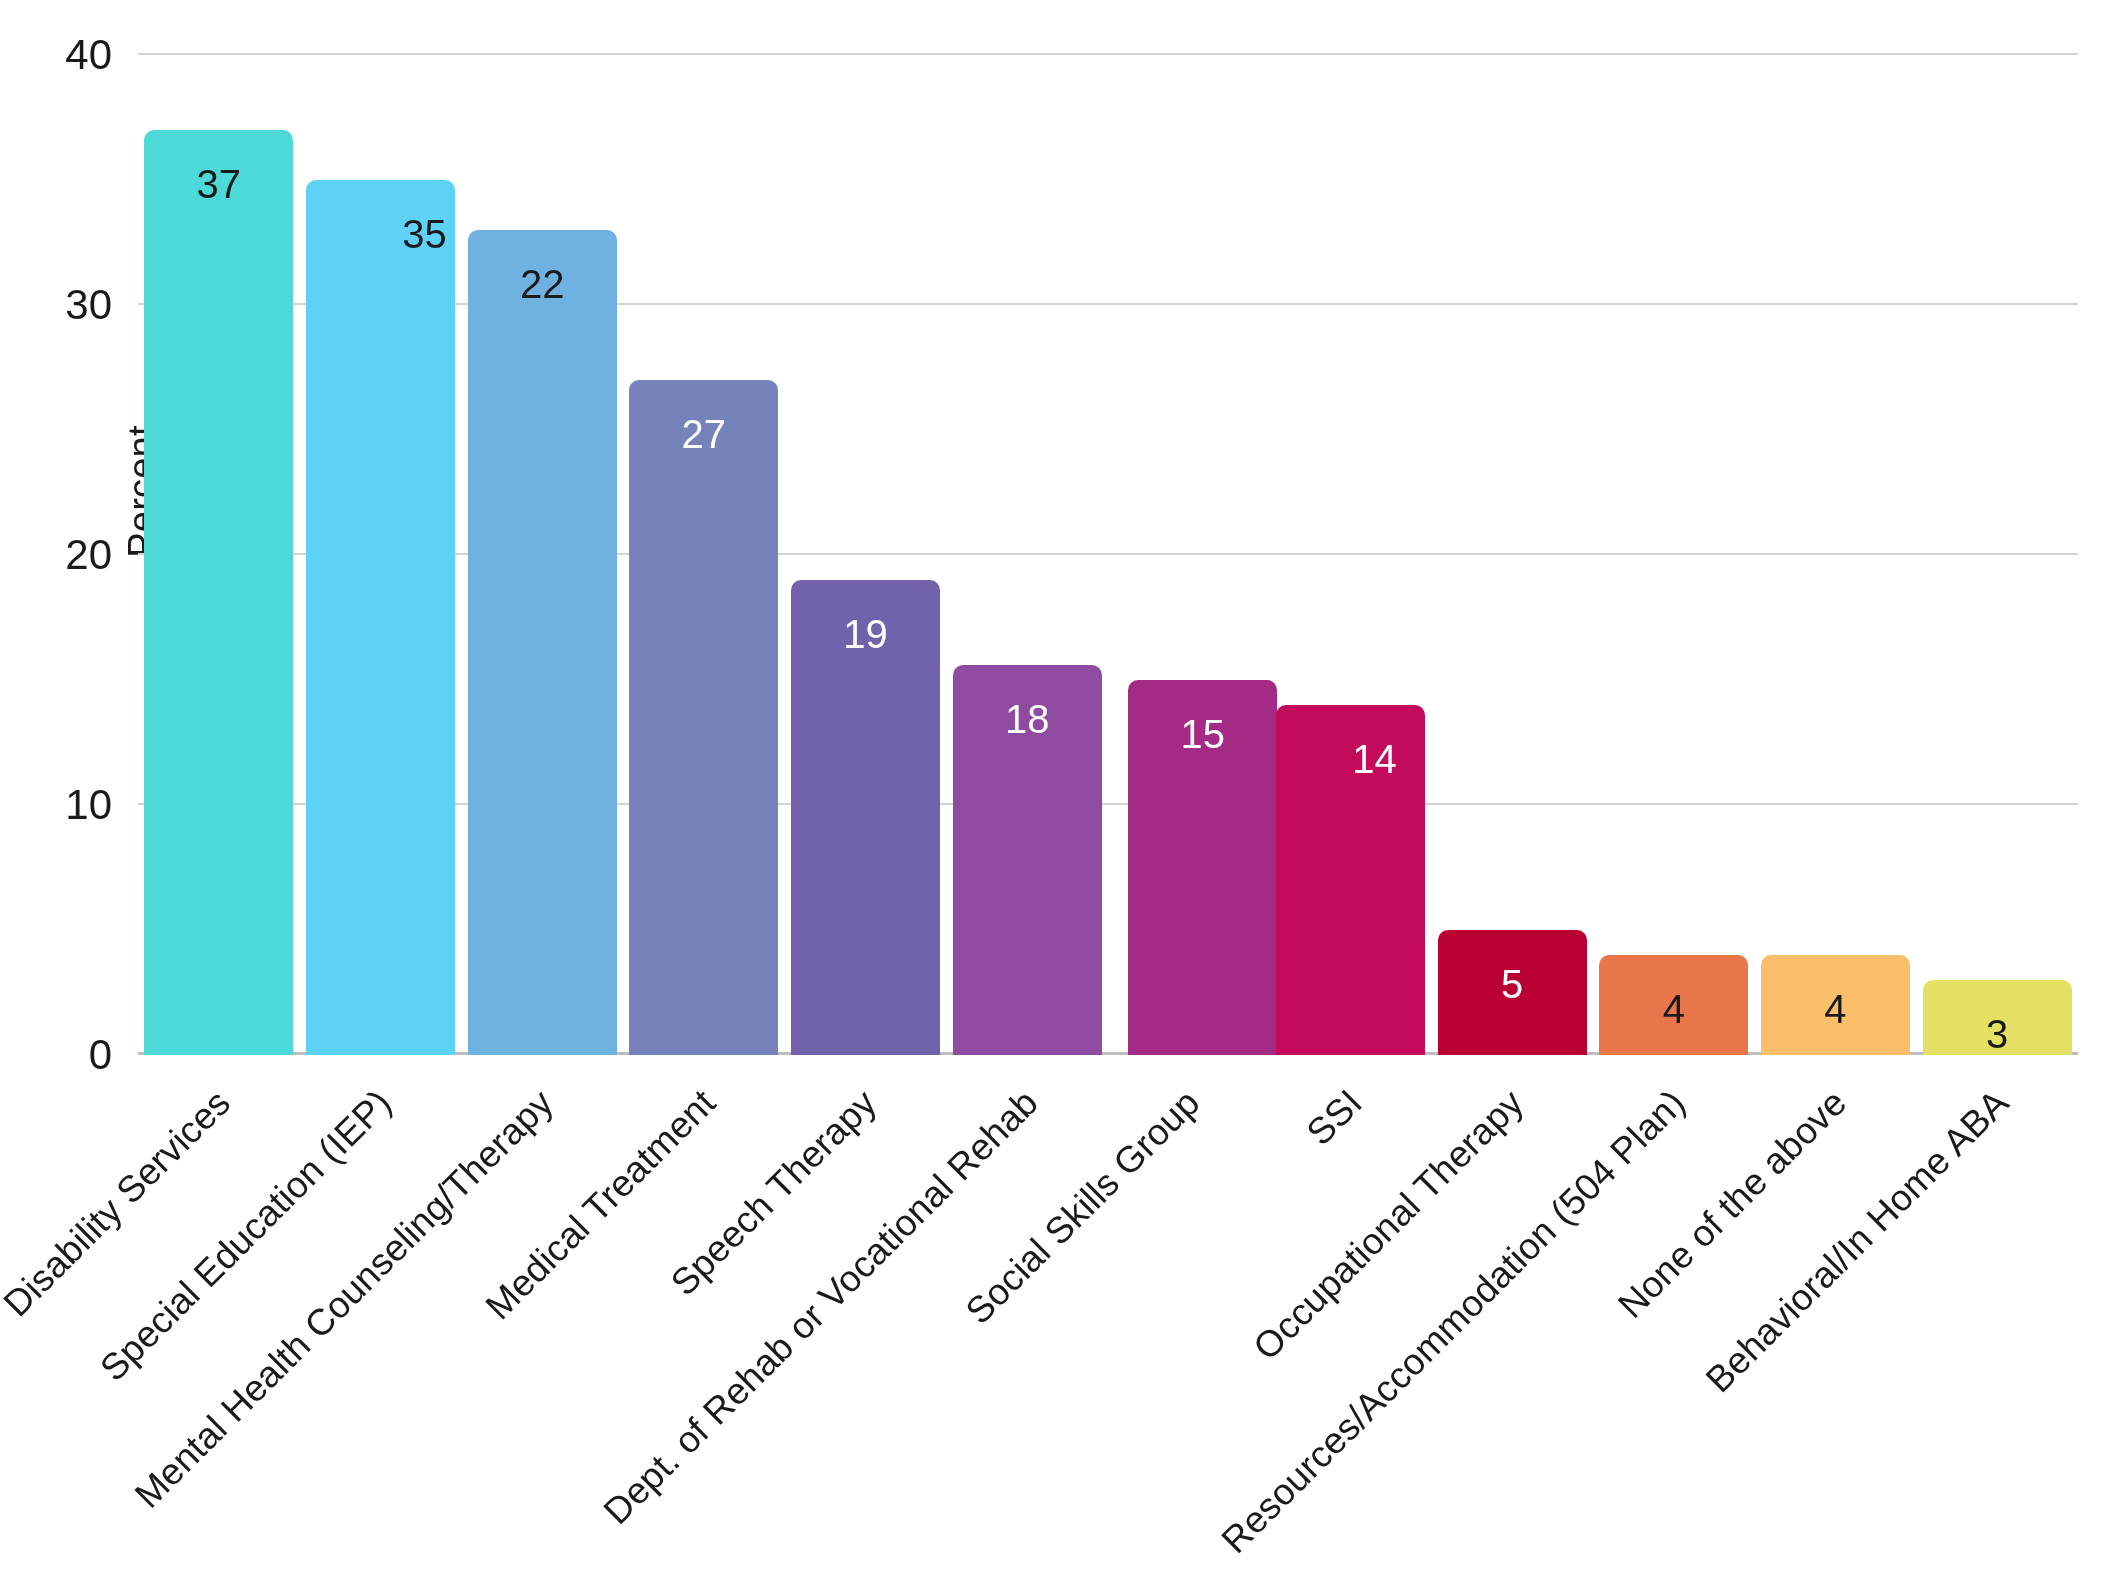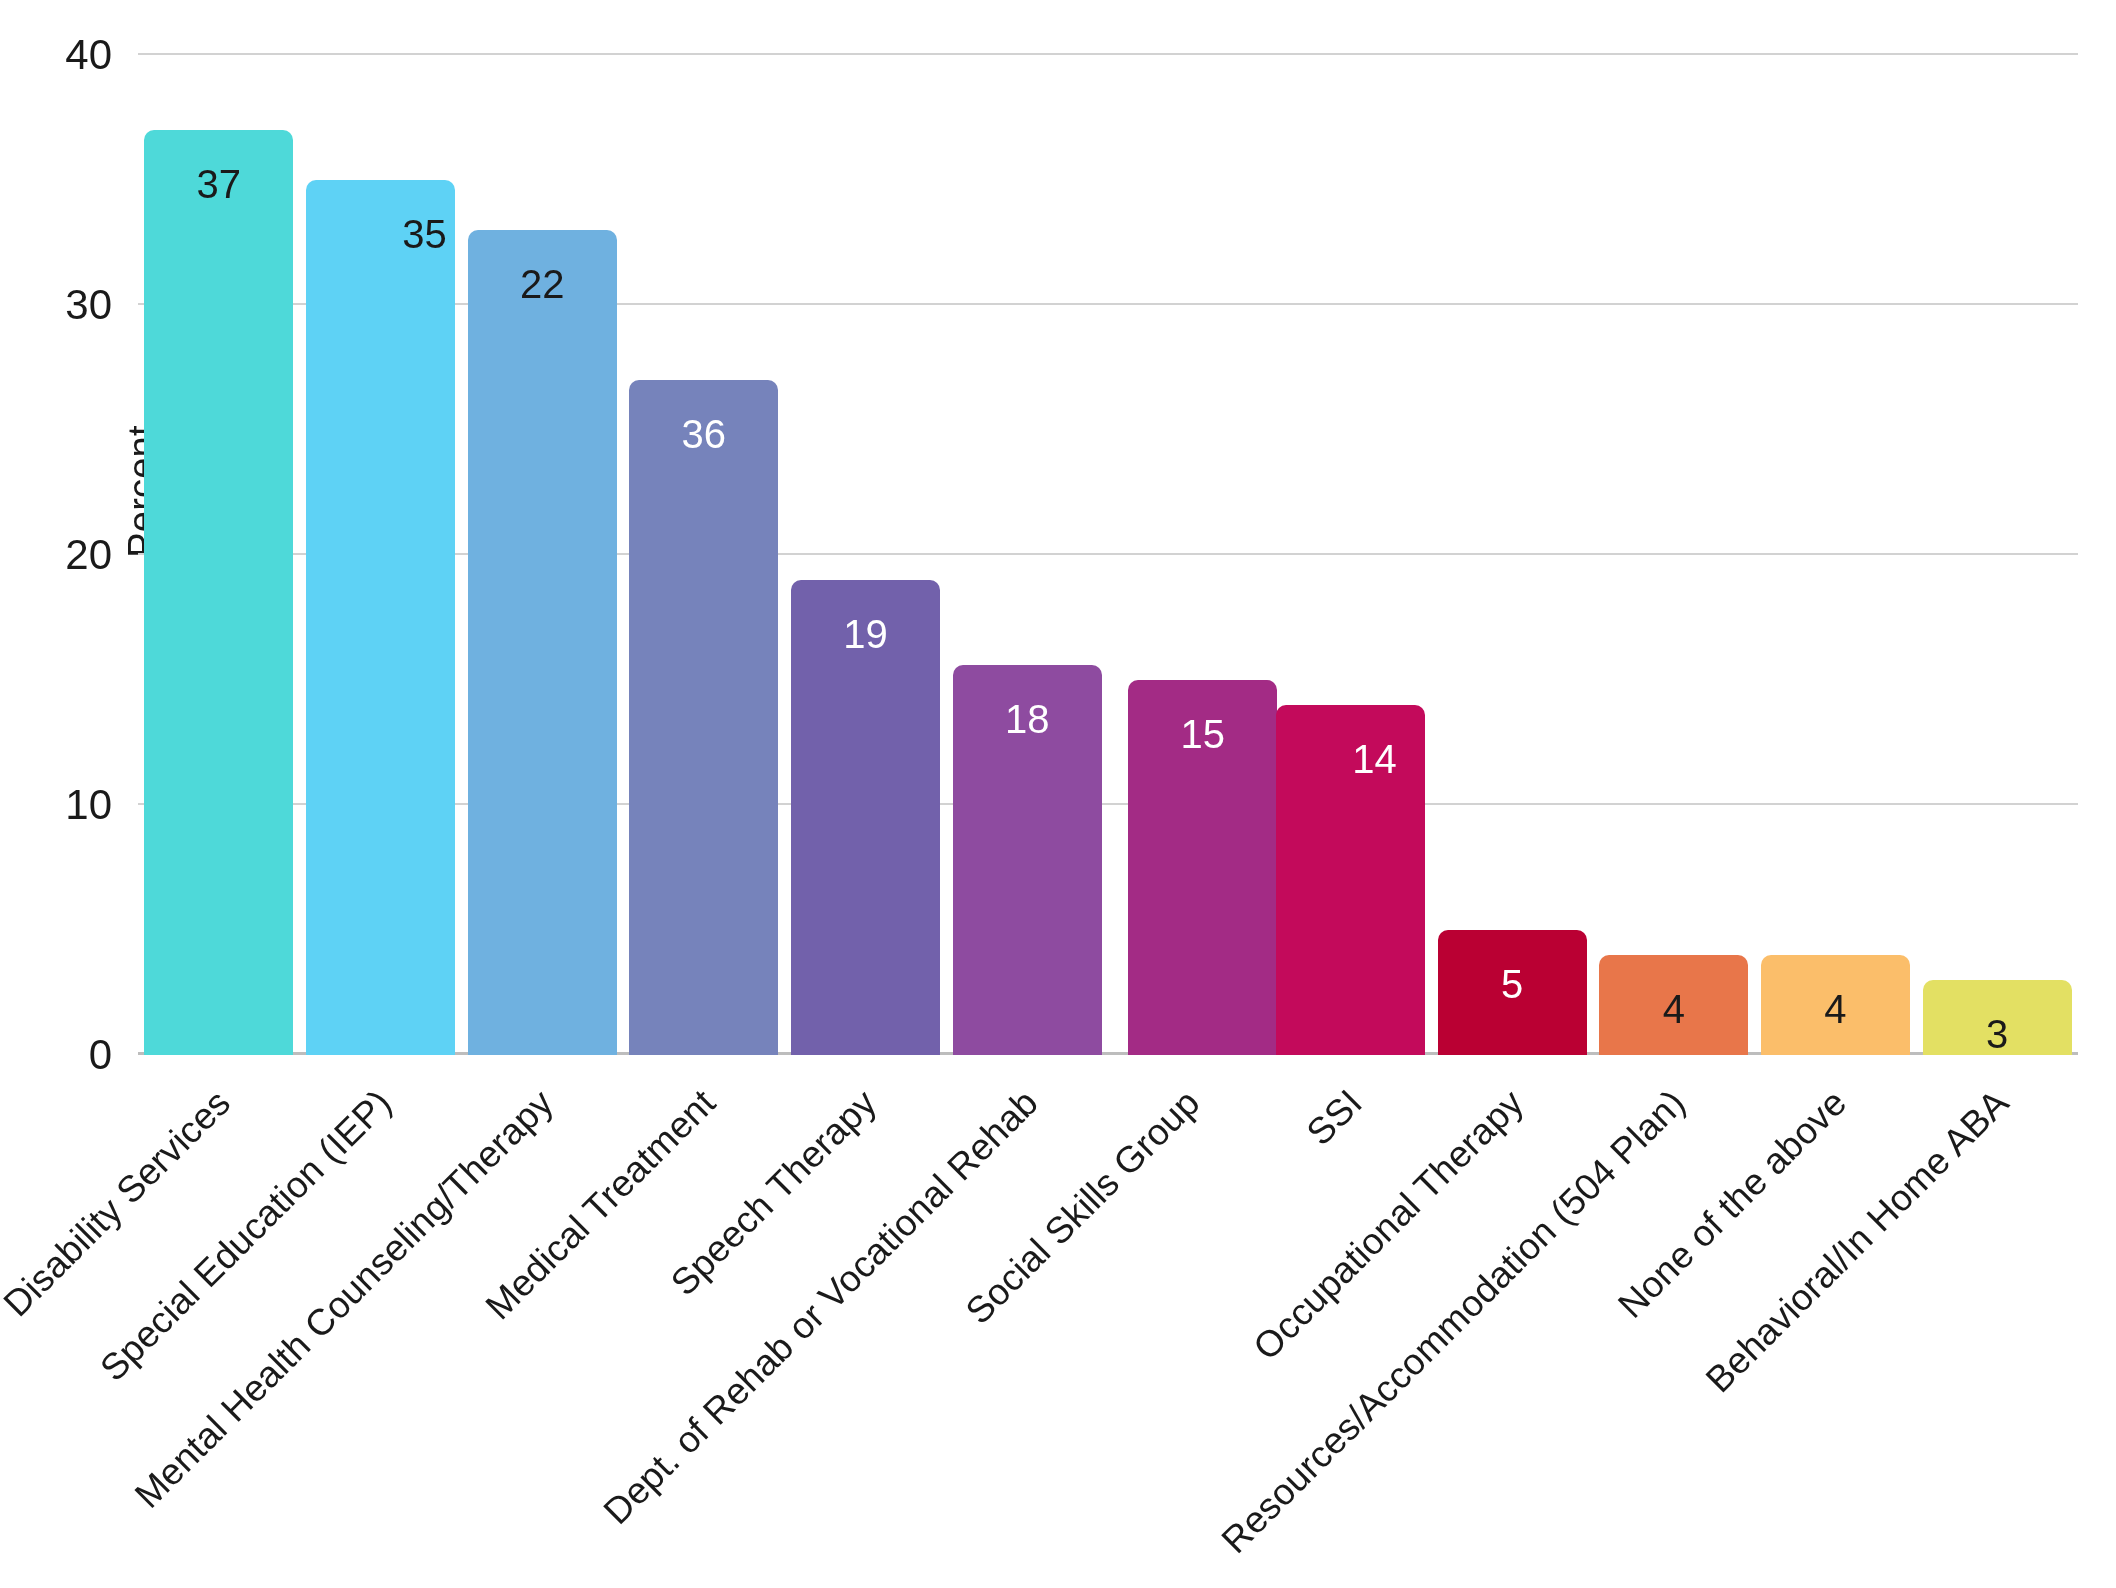--- a/index.html
+++ b/index.html
@@ -152,21 +152,21 @@
             <div class="bar-value dark" style="top: 34px; padding-left: 44px;">35</div>
           </div>
         </div>
         <div class="bar-slot" style="left: 16.6667%; width: 8.33333%;">
           <div class="bar" title="Mental Health Counseling/Therapy: 33" style="height: 825px; background: rgb(111, 177, 224);">
             <div class="bar-value dark" style="top: 34px;">22</div>
           </div>
         </div>
         <div class="bar-slot" style="left: 25%; width: 8.33333%;">
           <div class="bar" title="Medical Treatment: 27" style="height: 675px; background: rgb(118, 131, 187);">
-            <div class="bar-value light" style="top: 34px;">36</div>
+            <div class="bar-value light" style="top: 34px;">27</div>
           </div>
         </div>
         <div class="bar-slot" style="left: 33.3333%; width: 8.33333%;">
           <div class="bar" title="Speech Therapy: 19" style="height: 475px; background: rgb(114, 97, 171);">
             <div class="bar-value light" style="top: 34px;">19</div>
           </div>
         </div>
         <div class="bar-slot" style="left: 41.6667%; width: 8.33333%;">
           <div class="bar" title="Dept. of Rehab or Vocational Rehab: 18" style="height: 390px; background: rgb(142, 75, 160);">
             <div class="bar-value light" style="top: 34px;">18</div>

